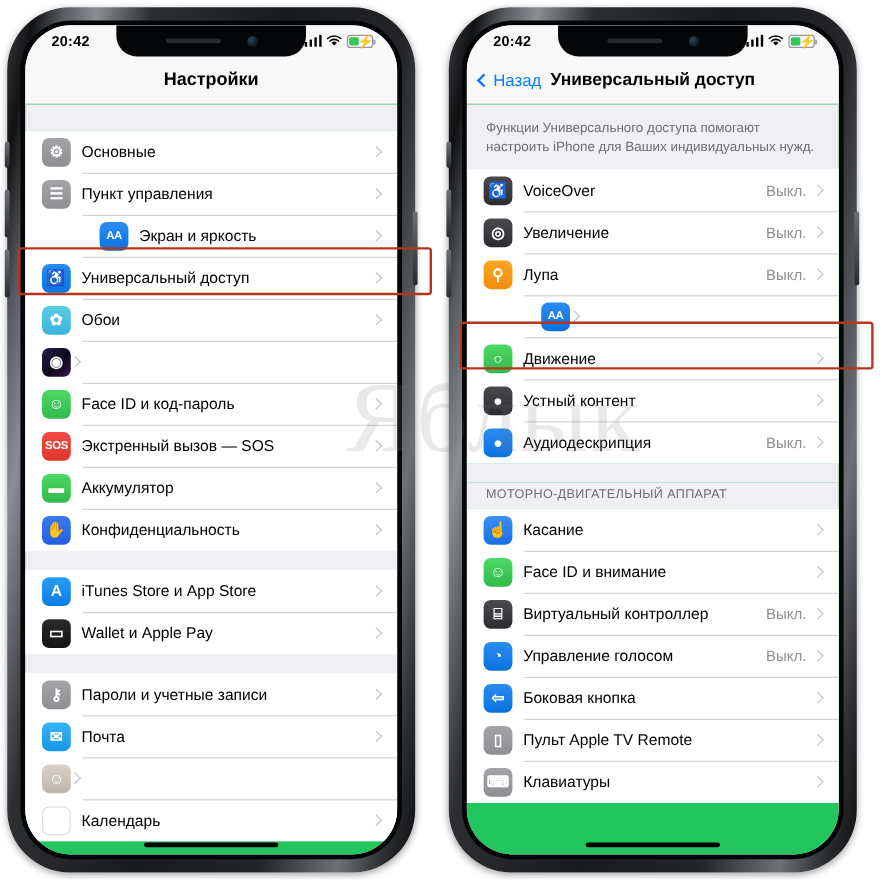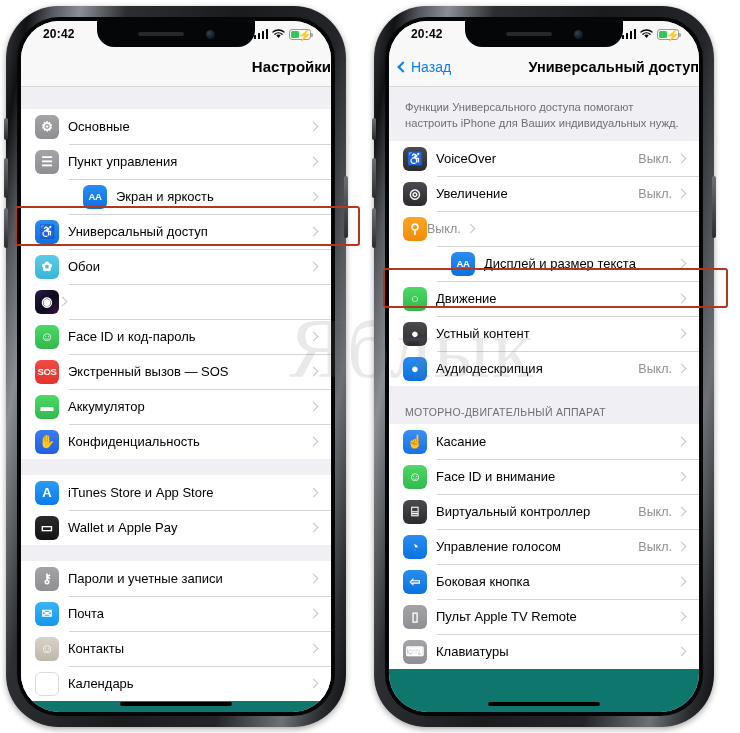--- a/index.html
+++ b/index.html
@@ -118,42 +118,42 @@
 
   
   .navbar {
     height: 40px;
     background: #f8f8f9;
     display: flex; align-items: center;
     position: relative;
     border-bottom: .5px solid #d8d8dc;
   }
   .nav-title {
-    width: 100%; text-align: right;
+    width: 100%; text-align: center;
     font-size: 15px; font-weight: bold; color: #000;
   }
   .nav-title-sm { font-size: 14.5px; }
   .nav-back {
     position: absolute; left: 10px;
     display: flex; align-items: center;
     color: #0a7cff; font-size: 14px;
     gap: 1px;
   }
   .chev-back {
     display:inline-block; width: 8px; height: 8px;
     border-left: 2.2px solid #0a7cff;
     border-bottom: 2.2px solid #0a7cff;
     transform: rotate(45deg);
     margin-right: 3px;
   }
 
   
   .content {
     height: calc(100% - 66px);
-    background: #0f766e;
+    background: #22c55e;
     overflow: hidden;
     position: relative;
   }
   .spacer { height: 22px; background: #efeff4; }
   .spacer-sm { height: 16px; background: #efeff4; }
 
   .intro {
     padding: 12px 16px 10px 16px;
     font-size: 11.2px; line-height: 1.45;
     color: #6d6d72;
@@ -420,21 +420,20 @@
                 <div class="row-icon ic-mail">
                   <span class="glyph">✉</span>
                 </div>
                 <div class="row-label">Почта</div>
                 <div class="chev"></div>
               </div>
               <div class="row">
                 <div class="row-icon ic-contacts">
                   <span class="glyph">☺</span>
                 </div>
-                <div class="row-label">Контакты</div>
                 <div class="chev"></div>
               </div>
               <div class="row">
                 <div class="row-icon ic-calendar">
                   <span class="glyph"></span>
                 </div>
                 <div class="row-label">Календарь</div>
                 <div class="chev"></div>
               </div>
             </div>
@@ -505,28 +504,28 @@
                   <span class="glyph">◎</span>
                 </div>
                 <div class="row-label">Увеличение</div>
                 <div class="row-value">Выкл.</div>
                 <div class="chev"></div>
               </div>
               <div class="row">
                 <div class="row-icon ic-magnifier">
                   <span class="glyph">⚲</span>
                 </div>
+                <div class="row-label">Лупа</div>
                 <div class="row-value">Выкл.</div>
                 <div class="chev"></div>
               </div>
               <div class="row">
                 <div class="row-icon ic-display">
                   <span class="glyph aa">AA</span>
                 </div>
-                <div class="row-label">Дисплей и размер текста</div>
                 <div class="chev"></div>
               </div>
               <div class="row">
                 <div class="row-icon ic-motion">
                   <span class="glyph">○</span>
                 </div>
                 <div class="row-label">Движение</div>
                 <div class="chev"></div>
               </div>
               <div class="row">

